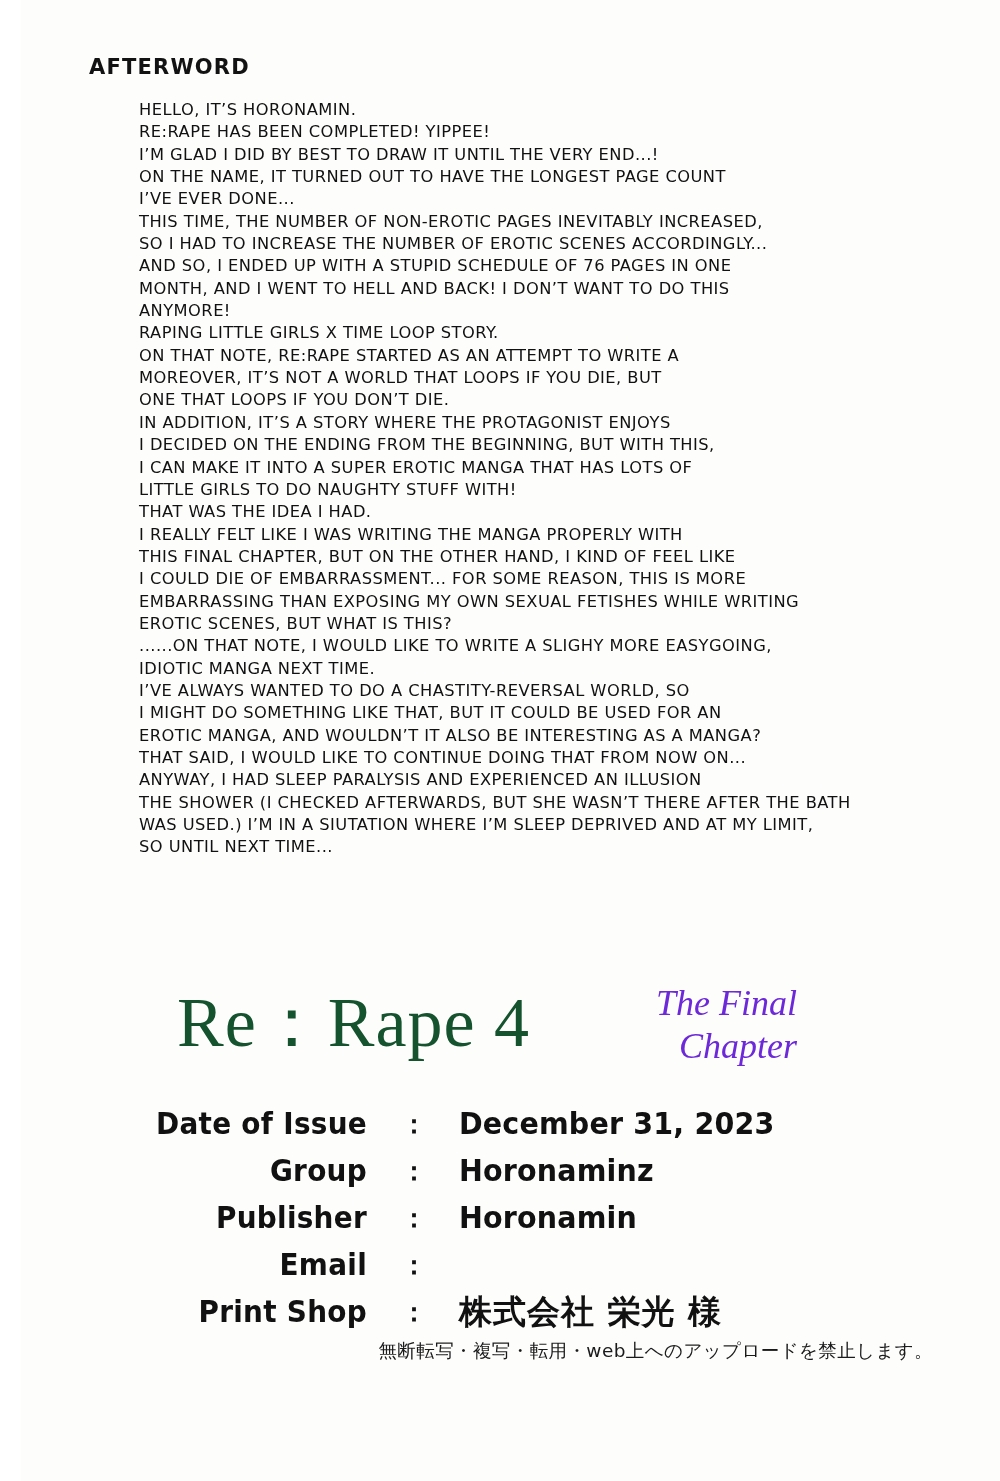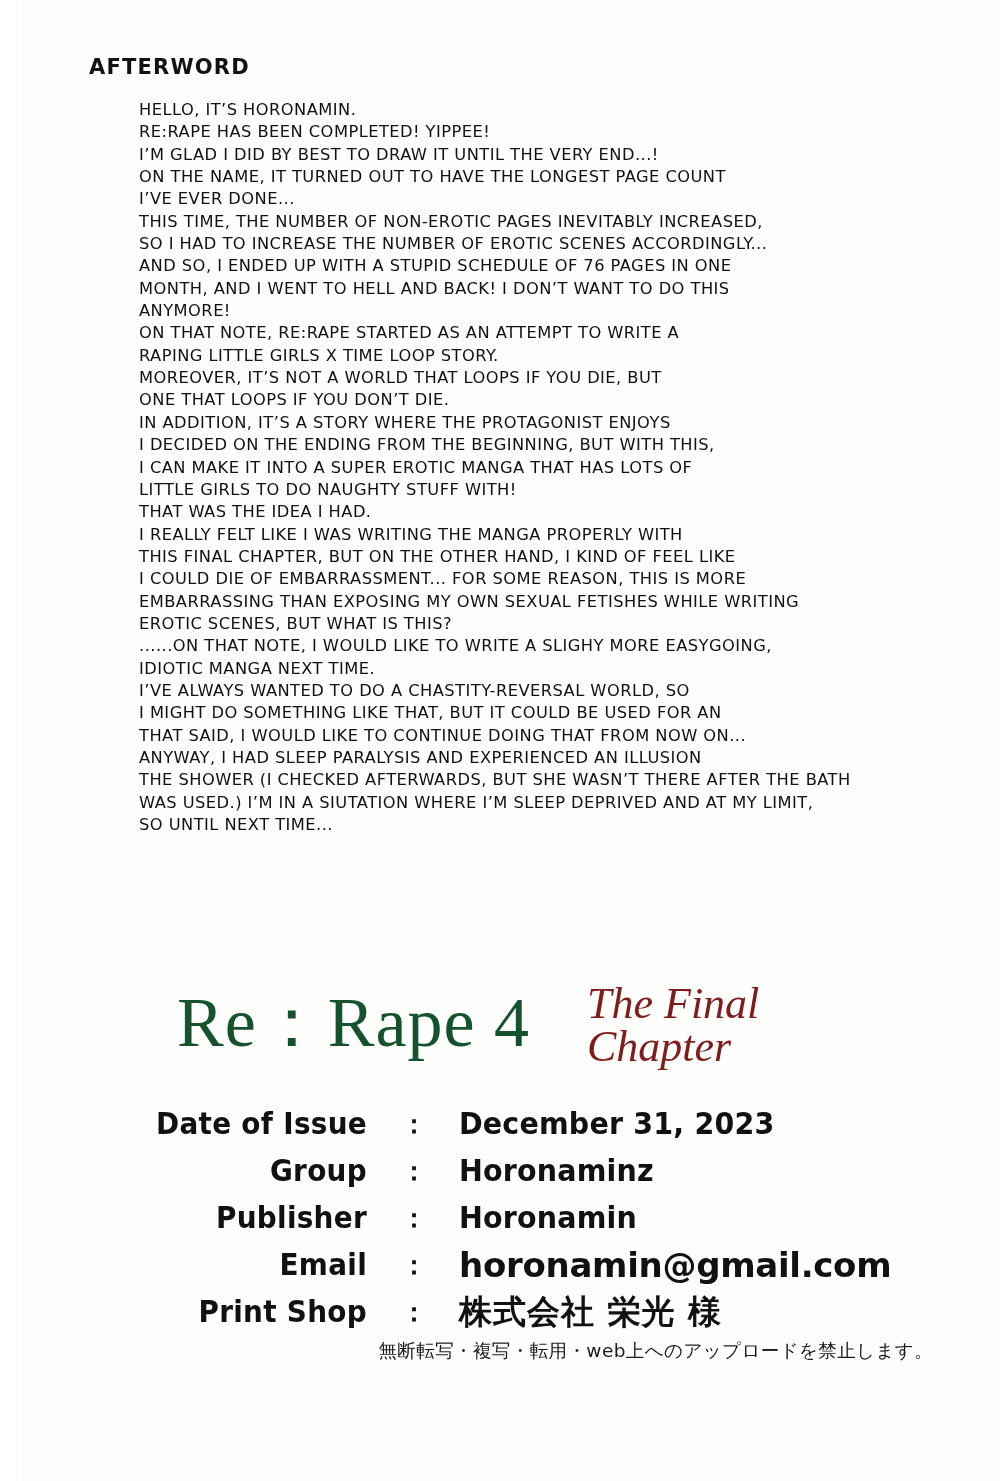--- a/index.html
+++ b/index.html
@@ -70,26 +70,26 @@
     letter-spacing: 1px;
     color: #14532d;
     line-height: 86px;
     white-space: nowrap;
   }
   #title-sub {
     position: absolute;
     left: 566px;
     top: 2px;
     width: 210px;
-    text-align: left;
+    text-align: right;
     font-family: "Liberation Serif", "DejaVu Serif", serif;
     font-style: italic;
-    font-size: 44px;
+    font-size: 36px;
     line-height: 43px;
-    color: #7f1d1d;
+    color: #6d28d9;
   }
   #title-sub .sub-line { display: block; }
 
   
   #colophon {
     position: absolute;
     left: 0;
     top: 1104px;
     width: 1000px;
   }
@@ -172,38 +172,39 @@
       <div class="body-line">HELLO, IT’S HORONAMIN.</div>
       <div class="body-line">RE:RAPE HAS BEEN COMPLETED! YIPPEE!</div>
       <div class="body-line">I’M GLAD I DID BY BEST TO DRAW IT UNTIL THE VERY END...!</div>
       <div class="body-line">ON THE NAME, IT TURNED OUT TO HAVE THE LONGEST PAGE COUNT</div>
       <div class="body-line">I’VE EVER DONE...</div>
       <div class="body-line">THIS TIME, THE NUMBER OF NON-EROTIC PAGES INEVITABLY INCREASED,</div>
       <div class="body-line">SO I HAD TO INCREASE THE NUMBER OF EROTIC SCENES ACCORDINGLY...</div>
       <div class="body-line">AND SO, I ENDED UP WITH A STUPID SCHEDULE OF 76 PAGES IN ONE</div>
       <div class="body-line">MONTH, AND I WENT TO HELL AND BACK! I DON’T WANT TO DO THIS</div>
       <div class="body-line">ANYMORE!</div>
+      <div class="body-line">RAPING LITTLE GIRLS X TIME LOOP STORY.</div>
       <div class="body-line">ON THAT NOTE, RE:RAPE STARTED AS AN ATTEMPT TO WRITE A</div>
-      <div class="body-line">RAPING LITTLE GIRLS X TIME LOOP STORY.</div>
       <div class="body-line">MOREOVER, IT’S NOT A WORLD THAT LOOPS IF YOU DIE, BUT</div>
       <div class="body-line">ONE THAT LOOPS IF YOU DON’T DIE.</div>
       <div class="body-line">IN ADDITION, IT’S A STORY WHERE THE PROTAGONIST ENJOYS</div>
       <div class="body-line">I DECIDED ON THE ENDING FROM THE BEGINNING, BUT WITH THIS,</div>
       <div class="body-line">I CAN MAKE IT INTO A SUPER EROTIC MANGA THAT HAS LOTS OF</div>
       <div class="body-line">LITTLE GIRLS TO DO NAUGHTY STUFF WITH!</div>
       <div class="body-line">THAT WAS THE IDEA I HAD.</div>
       <div class="body-line">I REALLY FELT LIKE I WAS WRITING THE MANGA PROPERLY WITH</div>
       <div class="body-line">THIS FINAL CHAPTER, BUT ON THE OTHER HAND, I KIND OF FEEL LIKE</div>
       <div class="body-line">I COULD DIE OF EMBARRASSMENT... FOR SOME REASON, THIS IS MORE</div>
       <div class="body-line">EMBARRASSING THAN EXPOSING MY OWN SEXUAL FETISHES WHILE WRITING</div>
       <div class="body-line">EROTIC SCENES, BUT WHAT IS THIS?</div>
       <div class="body-line">......ON THAT NOTE, I WOULD LIKE TO WRITE A SLIGHY MORE EASYGOING,</div>
       <div class="body-line">IDIOTIC MANGA NEXT TIME.</div>
       <div class="body-line">I’VE ALWAYS WANTED TO DO A CHASTITY-REVERSAL WORLD, SO</div>
       <div class="body-line">I MIGHT DO SOMETHING LIKE THAT, BUT IT COULD BE USED FOR AN</div>
+      <div class="body-line">EROTIC MANGA, AND WOULDN’T IT ALSO BE INTERESTING AS A MANGA?</div>
       <div class="body-line">THAT SAID, I WOULD LIKE TO CONTINUE DOING THAT FROM NOW ON...</div>
       <div class="body-line">ANYWAY, I HAD SLEEP PARALYSIS AND EXPERIENCED AN ILLUSION</div>
       <div class="body-line">THE SHOWER (I CHECKED AFTERWARDS, BUT SHE WASN’T THERE AFTER THE BATH</div>
       <div class="body-line">WAS USED.) I’M IN A SIUTATION WHERE I’M SLEEP DEPRIVED AND AT MY LIMIT,</div>
       <div class="body-line">SO UNTIL NEXT TIME...</div>
     </div>
 
   <div id="title-block">
     <div id="title-main">Re：Rape 4</div>
     <div id="title-sub">
@@ -224,21 +225,20 @@
         <div class="col-value">Horonaminz</div>
       </div>
       <div class="colophon-row">
         <div class="col-label">Publisher</div>
         <div class="col-sep">：</div>
         <div class="col-value">Horonamin</div>
       </div>
       <div class="colophon-row">
         <div class="col-label">Email</div>
         <div class="col-sep">：</div>
-        <div class="col-value heavy">horonamin@gmail.com</div>
       </div>
       <div class="colophon-row">
         <div class="col-label">Print Shop</div>
         <div class="col-sep">：</div>
         <div class="col-value cjk">株式会社 栄光 様</div>
       </div>
     </div>
 
   <div id="notice">無断転写・複写・転用・web上へのアップロードを禁止します。</div>
 

